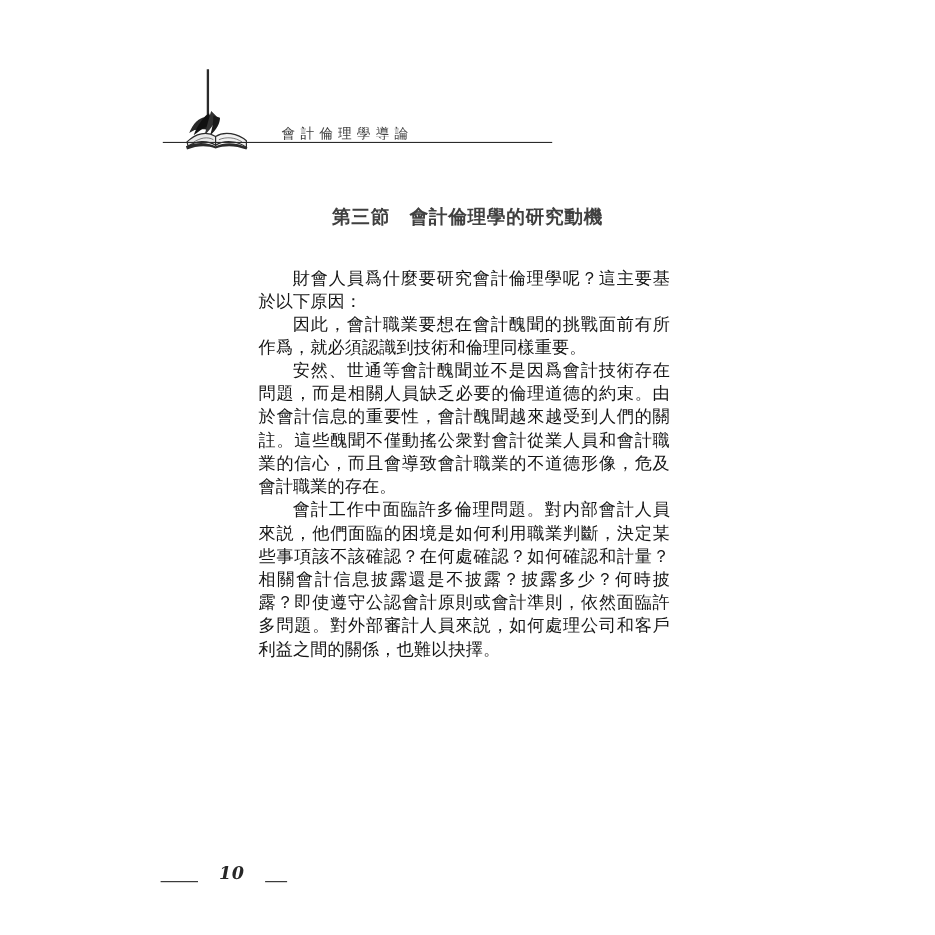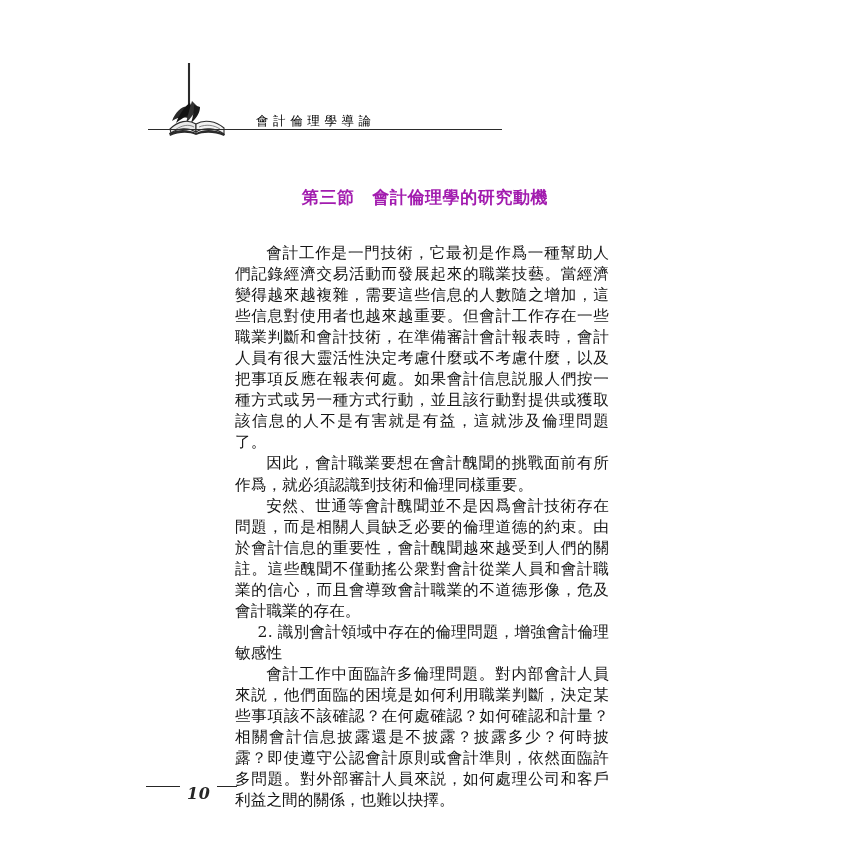--- a/index.html
+++ b/index.html
@@ -47,38 +47,38 @@
   }
   .header-ornament svg { display: block; }
 
   .header-title {
     position: absolute;
     left: 108px;
     bottom: 3px;
     font-family: "DejaVu Serif", "Liberation Serif", serif;
     font-size: 12.5px;
     letter-spacing: 4.6px;
-    color: #000000;
+    color: #404040;
     white-space: nowrap;
     line-height: 1;
     text-align: right;
   }
 
   
   .section-title {
     position: absolute;
     left: 0;
     right: 0;
     top: 186px;
     text-align: center;
     font-family: "DejaVu Sans", "Liberation Sans", sans-serif;
     font-weight: bold;
     font-size: 17px;
     letter-spacing: 0.6px;
-    color: #a21caf;
+    color: #404040;
     white-space: pre;
   }
 
   
   .body-block {
     position: absolute;
     left: 235px;
     top: 243px;
     width: 374px;
   }
@@ -96,22 +96,22 @@
   }
   .para.indent { text-indent: 2em; }
   .para.list   { text-indent: 1.45em; }
 
   
   .folio {
     position: absolute;
     left: 146px;
     top: 786px;
     display: flex;
-    align-items: flex-start;
-    gap: 7px;
+    align-items: flex-end;
+    gap: 19px;
     color: #262626;
   }
   .folio .dash-long {
     display: block;
     width: 34px;
     height: 0;
     border-top: 1.6px solid #262626;
   }
   .folio .dash-short {
     display: block;
@@ -155,24 +155,23 @@
         <path d="M5 72 C16 67 26 69 32 72 C40 68 50 68 61 73 L60 75 C50 71 40 71 32 74 C25 71 15 71 6 75 Z" fill="#2b2b2b"></path>
       </svg>
     </div>
     <div class="header-title">會計倫理學導論</div>
     <div class="header-rule"></div>
   </div>
 
   <div class="section-title">第三節　會計倫理學的研究動機</div>
 
   <div class="body-block">
-    <p class="para indent">會計工作是一門技術，它最初是作爲一種幫助人們記錄經濟交易活動而發展起來的職業技藝。當經濟變得越來越複雜，需要這些信息的人數隨之增加，這些信息對使用者也越來越重要。但會計工作存在一些職業判斷和會計技術，在準備審計會計報表時，會計人員有很大靈活性決定考慮什麼或不考慮什麼，以及把事項反應在報表何處。如果會計信息説服人們按一種方式或另一種方式行動，並且該行動對提供或獲取該信息的人不是有害就是有益，這就涉及倫理問題了。</p>
+    <p class="para indent">財會人員爲什麼要研究會計倫理學呢？這主要基於以下原因：</p>
     <p class="para indent">因此，會計職業要想在會計醜聞的挑戰面前有所作爲，就必須認識到技術和倫理同樣重要。</p>
     <p class="para indent">安然、世通等會計醜聞並不是因爲會計技術存在問題，而是相關人員缺乏必要的倫理道德的約束。由於會計信息的重要性，會計醜聞越來越受到人們的關註。這些醜聞不僅動搖公衆對會計從業人員和會計職業的信心，而且會導致會計職業的不道德形像，危及會計職業的存在。</p>
-    <p class="para list">2. 識別會計領域中存在的倫理問題，增強會計倫理敏感性</p>
     <p class="para indent">會計工作中面臨許多倫理問題。對内部會計人員來説，他們面臨的困境是如何利用職業判斷，決定某些事項該不該確認？在何處確認？如何確認和計量？相關會計信息披露還是不披露？披露多少？何時披露？即使遵守公認會計原則或會計準則，依然面臨許多問題。對外部審計人員來説，如何處理公司和客戶利益之間的關係，也難以抉擇。</p>
 
   </div>
 
   <div class="folio">
     <span class="dash-long"></span>
     <span class="num">10</span>
     <span class="dash-short"></span>
   </div>
 

